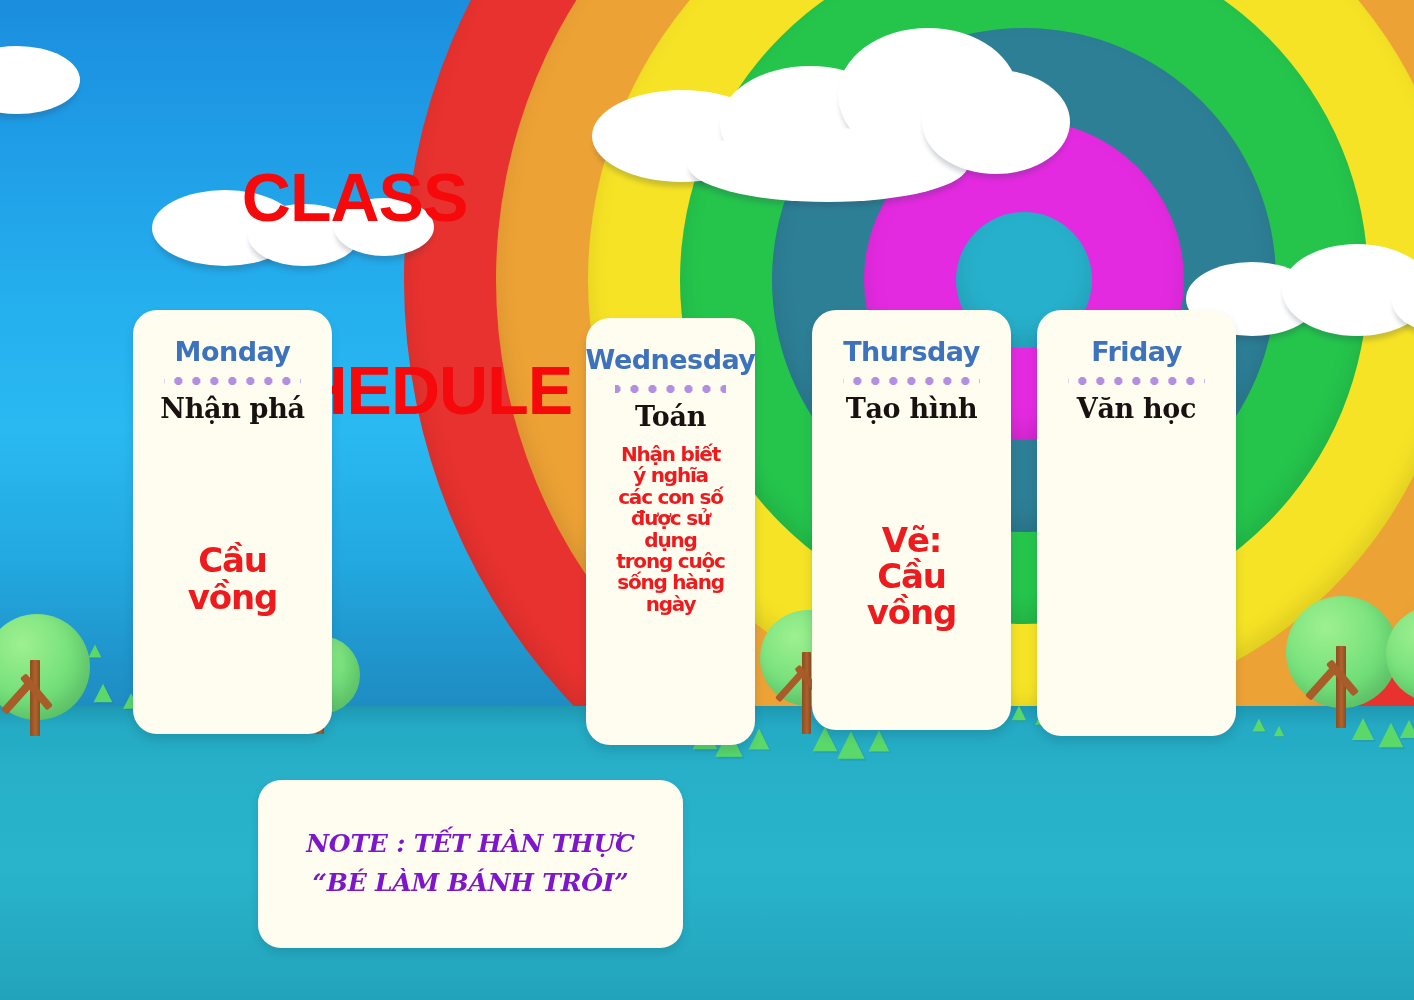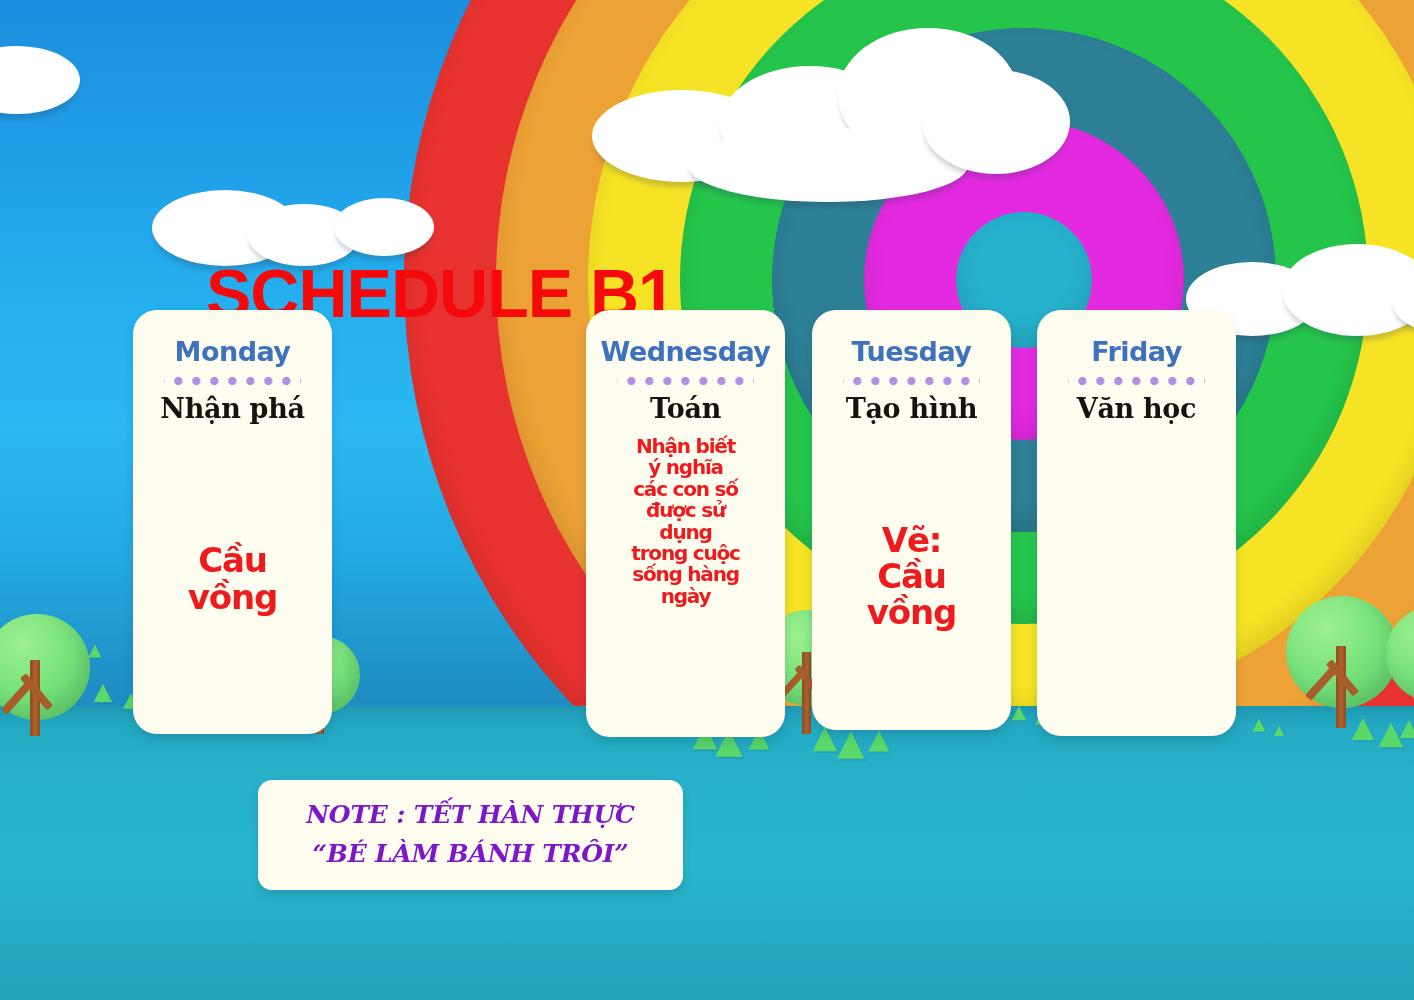--- a/index.html
+++ b/index.html
@@ -133,34 +133,34 @@
     letter-spacing:-1.2px;
     width:100%;
     white-space:pre-line;
   }
   .act-center { display:flex; flex:1; align-items:center; justify-content:center; }
   .act-top    { display:flex; flex:1; align-items:flex-start; justify-content:center; padding-top:12px; }
 
   
   #card-mon { left:133px;  top:310px; width:199px; height:424px; }
   #card-tue { left:358px;  top:310px; width:199px; height:426px; }
-  #card-wed { left:586px;  top:310px; width:199px; height:427px; }
+  #card-wed { left:586px;  top:318px; width:169px; height:427px; }
   #card-thu { left:812px;  top:310px; width:199px; height:420px; }
   #card-fri { left:1037px; top:310px; width:199px; height:426px; }
 
   #card-mon .activity { font-size:34px; }
   #card-tue .activity { font-size:31px; line-height:1.06; }
   #card-wed .activity { font-size:20px; line-height:1.07; }
   #card-thu .activity { font-size:34px; line-height:1.05; }
   #card-fri .activity { font-size:31px; line-height:1.06; }
 
   
   #note {
-    position:absolute; left:258px; top:780px; width:425px; height:110px;
-    background:#fffdf0; border-radius:14px;
+    position:absolute; left:258px; top:780px; width:425px; height:168px;
+    background:#fffdf0; border-radius:23px;
     box-shadow:0 5px 9px rgba(10,60,80,.16);
     z-index:8;
     display:flex; flex-direction:column; align-items:center; justify-content:center;
   }
   #note .nline {
     color:#7d17c9;
     font-family:"DejaVu Serif", serif;
     font-weight:bold; font-style:italic;
     font-size:25px;
     line-height:1.55;
@@ -257,20 +257,21 @@
   <div class="bush" style="left:1006px;top:700px; transform:scale(.55);"></div>
   <div class="bush" style="left:1028px;top:706px; transform:scale(.45);"></div>
   <div class="bush" style="left:1246px;top:712px; transform:scale(.5);"></div>
   <div class="bush" style="left:1266px;top:718px; transform:scale(.4);"></div>
   <div class="bush" style="left:1350px;top:716px; transform:scale(.85);"></div>
   <div class="bush" style="left:1378px;top:722px; transform:scale(.95);"></div>
   <div class="bush" style="left:1396px;top:716px; transform:scale(.7);"></div>
 </div>
 
 <div id="title">
+  <span>CLASS</span>
   <span class="l2">SCHEDULE B1</span>
 </div>
 
 <div id="cards">
 
   <div class="card" id="card-mon">
     <div class="day">Monday</div>
     <div class="dots"></div>
     <div class="subject">Nhận phá</div>
     <div class="act-center">
@@ -289,21 +290,21 @@
 các con số
 được sử
 dụng
 trong cuộc
 sống hàng
 ngày</div>
     </div>
   </div>
 
   <div class="card" id="card-thu">
-    <div class="day">Tuesday</div>
+    <div class="day">Thursday</div>
     <div class="dots"></div>
     <div class="subject">Tạo hình</div>
     <div class="act-center">
       <div class="activity">Vẽ:
 Cầu vồng</div>
     </div>
   </div>
 
   <div class="card" id="card-fri">
     <div class="day">Friday</div>

